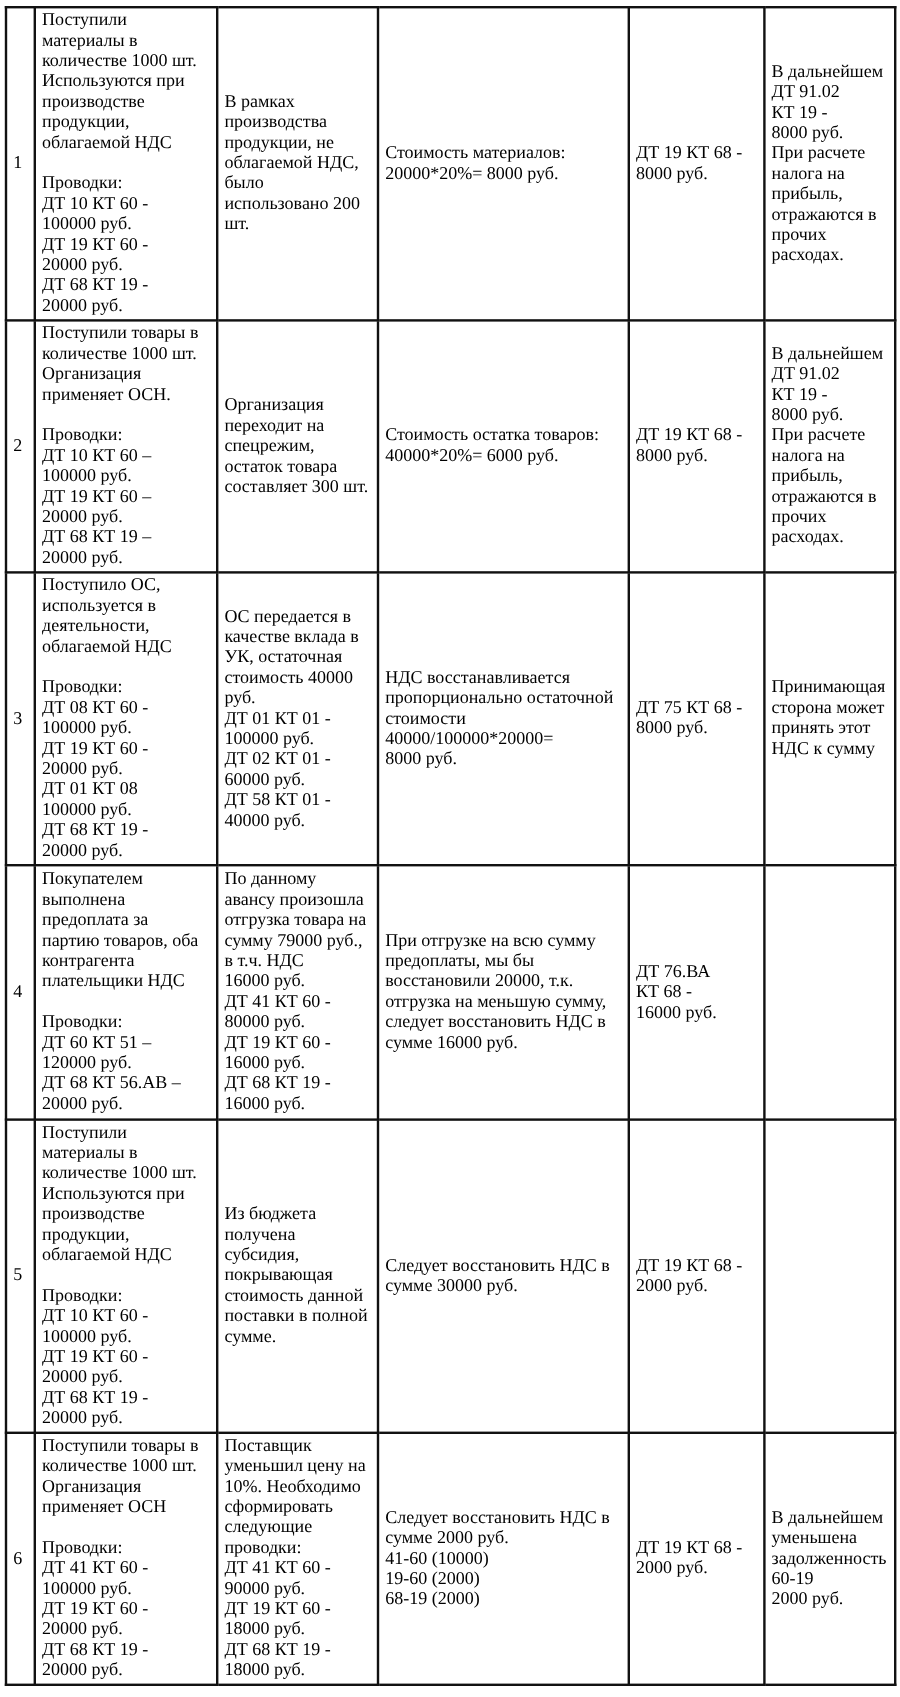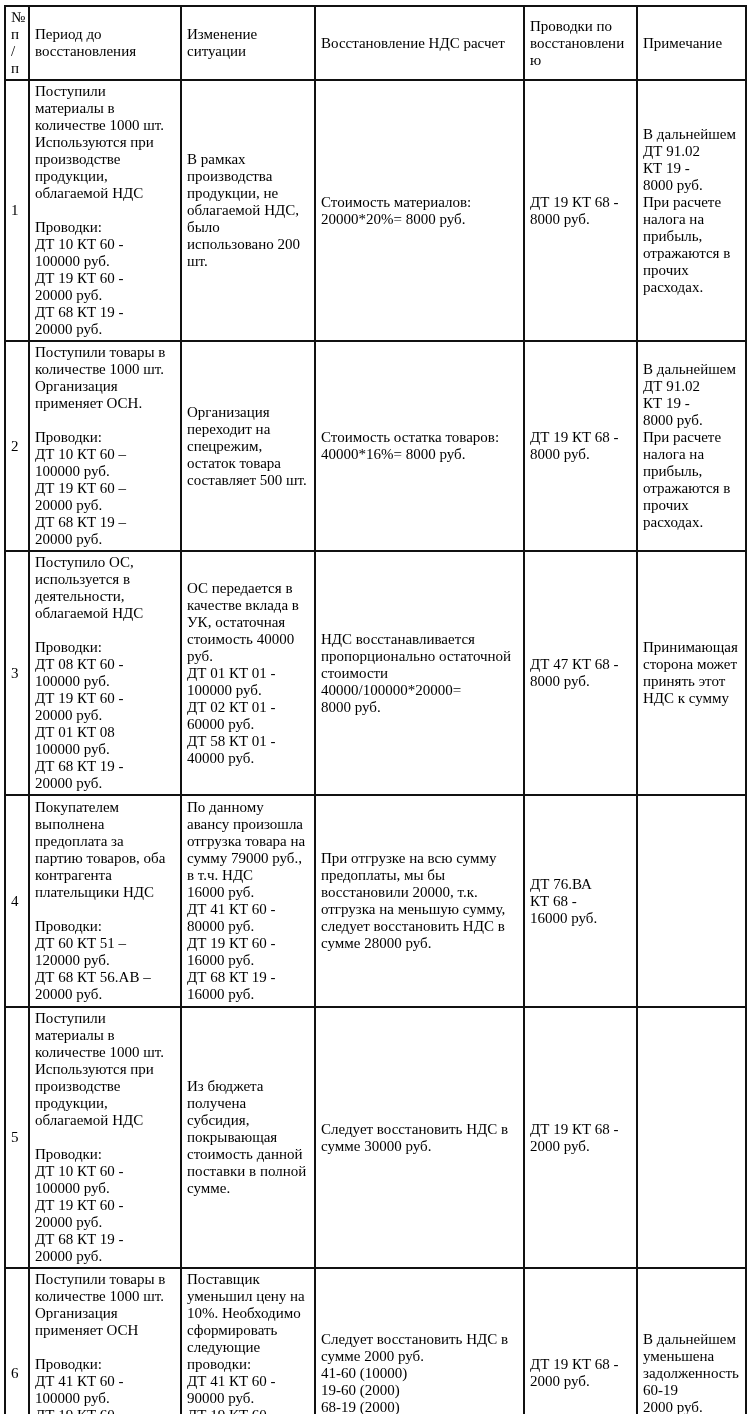--- a/index.html
+++ b/index.html
@@ -56,28 +56,20 @@
   <table class="vat-table">
     <colgroup>
       <col class="c-num">
         <col class="c-period">
         <col class="c-change">
       <col class="c-calc">
         <col class="c-entries">
         <col class="c-note">
     </colgroup>
     <tbody>
-      <tr style="height:55px">
-        <th class="h-num">№ п/п</th>
-        <th>Период до восстановления</th>
-        <th>Изменение ситуации</th>
-        <th>Восстановление НДС расчет</th>
-        <th>Проводки по восстановлению</th>
-        <th>Примечание</th>
-      </tr>
 
       <tr style="height:243px">
         <td class="cell-num">1</td>
         <td>Поступили материалы в количестве 1000 шт. Используются при производстве продукции, облагаемой НДС
 
 Проводки:
 ДТ 10 КТ 60 -
 100000 руб.
 ДТ 19 КТ 60 -
 20000 руб.
@@ -99,23 +91,23 @@
         <td class="cell-num">2</td>
         <td>Поступили товары в количестве 1000 шт. Организация применяет ОСН.
 
 Проводки:
 ДТ 10 КТ 60 –
 100000 руб.
 ДТ 19 КТ 60 –
 20000 руб.
 ДТ 68 КТ 19 –
 20000 руб.</td>
-        <td>Организация переходит на спецрежим, остаток товара составляет 500 шт.</td>
+        <td>Организация переходит на спецрежим, остаток товара составляет 300 шт.</td>
         <td>Стоимость остатка товаров:
-40000*16%= 8000 руб.</td>
+40000*20%= 6000 руб.</td>
         <td>ДТ 19 КТ 68 -
 8000 руб.</td>
         <td>В дальнейшем
 ДТ 91.02
 КТ 19 -
 8000 руб.
 При расчете налога на прибыль, отражаются в прочих расходах.</td>
       </tr>
 
       <tr style="height:238px">
@@ -134,21 +126,21 @@
         <td>ОС передается в качестве вклада в УК, остаточная стоимость 40000 руб.
 ДТ 01 КТ 01 -
 100000 руб.
 ДТ 02 КТ 01 -
 60000 руб.
 ДТ 58 КТ 01 -
 40000 руб.</td>
         <td>НДС восстанавливается пропорционально остаточной стоимости
 40000/100000*20000=
 8000 руб.</td>
-        <td>ДТ 47 КТ 68 -
+        <td>ДТ 75 КТ 68 -
 8000 руб.</td>
         <td>Принимающая сторона может принять этот НДС к сумму</td>
       </tr>
 
       <tr style="height:212px">
         <td class="cell-num">4</td>
         <td>Покупателем выполнена предоплата за партию товаров, оба контрагента плательщики НДС
 
 Проводки:
 ДТ 60 КТ 51 –
@@ -156,21 +148,21 @@
 ДТ 68 КТ 56.АВ –
 20000 руб.</td>
         <td>По данному авансу произошла отгрузка товара на сумму 79000 руб., в т.ч. НДС
 16000 руб.
 ДТ 41 КТ 60 -
 80000 руб.
 ДТ 19 КТ 60 -
 16000 руб.
 ДТ 68 КТ 19 -
 16000 руб.</td>
-        <td>При отгрузке на всю сумму предоплаты, мы бы восстановили 20000, т.к. отгрузка на меньшую сумму, следует восстановить НДС в сумме 28000 руб.</td>
+        <td>При отгрузке на всю сумму предоплаты, мы бы восстановили 20000, т.к. отгрузка на меньшую сумму, следует восстановить НДС в сумме 16000 руб.</td>
         <td>ДТ 76.ВА
 КТ 68 -
 16000 руб.</td>
         <td></td>
       </tr>
 
       <tr style="height:233px">
         <td class="cell-num">5</td>
         <td>Поступили материалы в количестве 1000 шт. Используются при производстве продукции, облагаемой НДС
 

